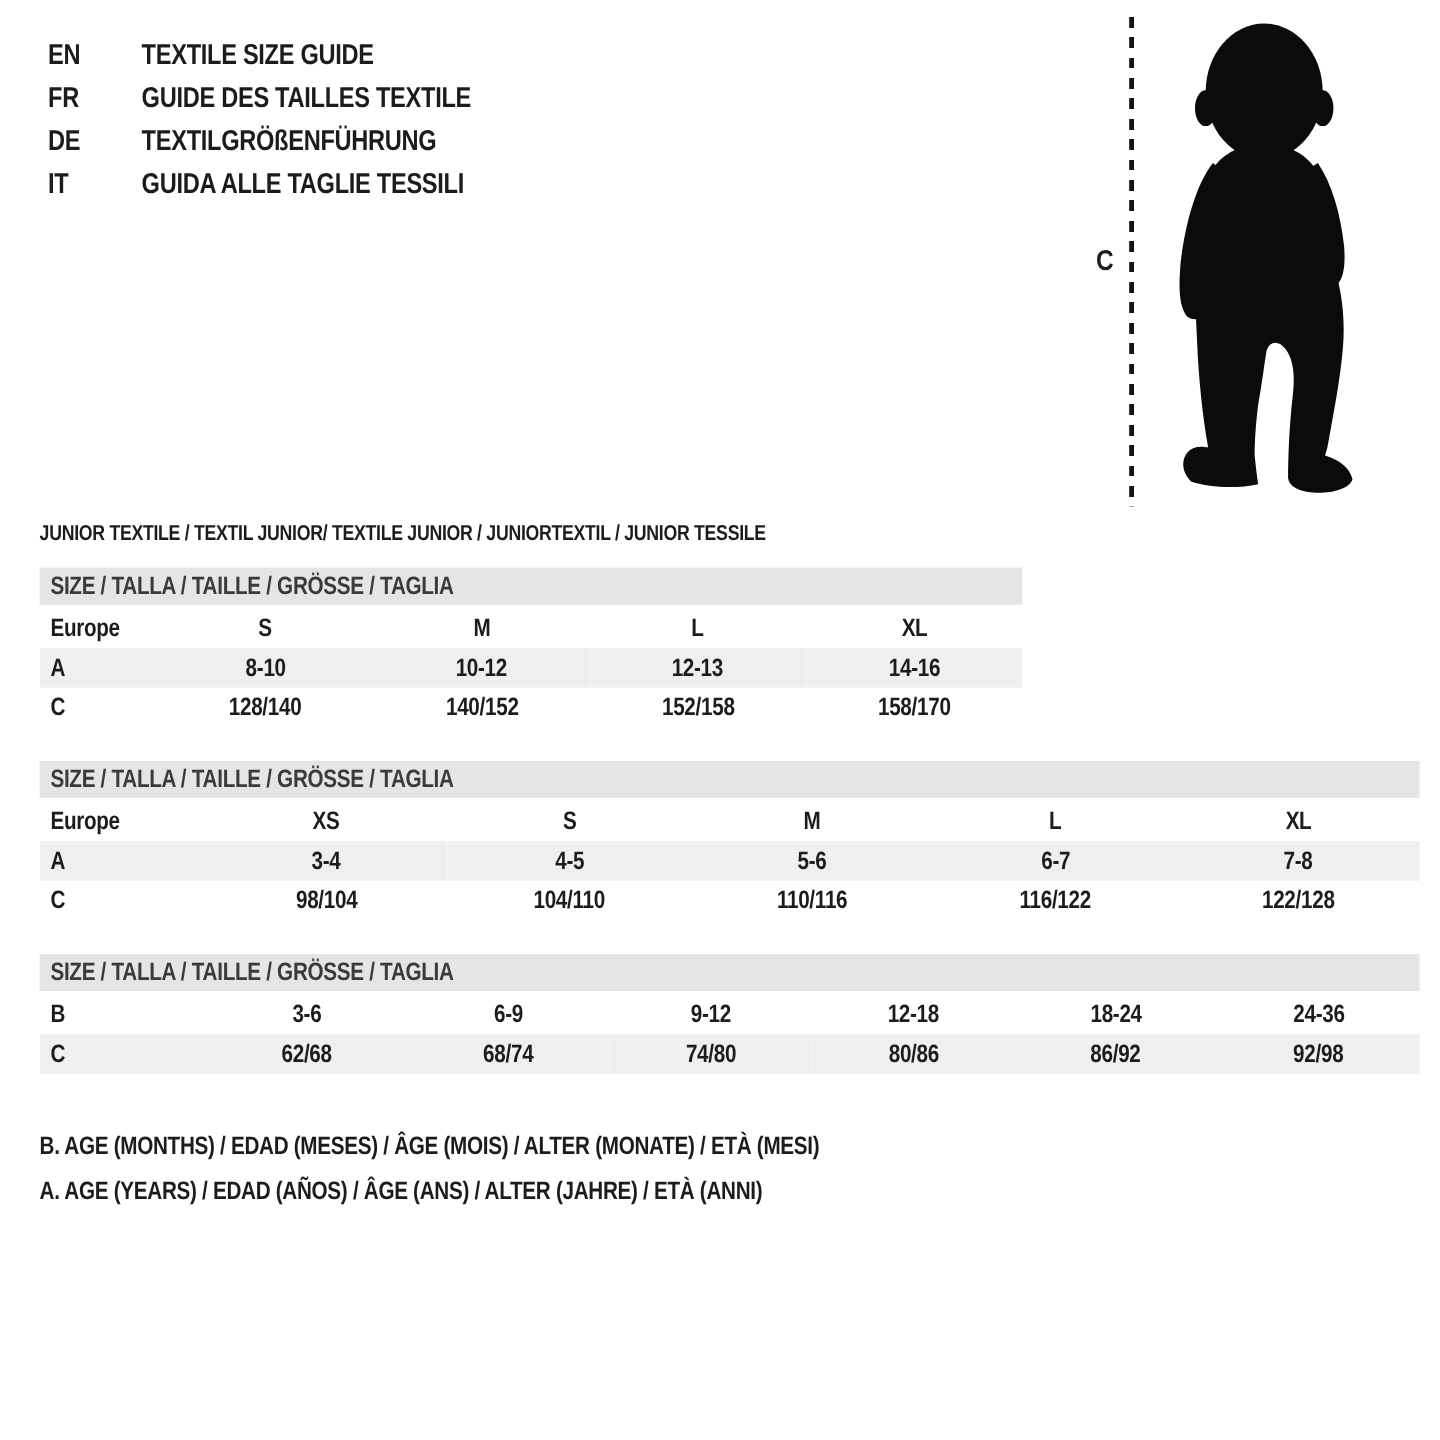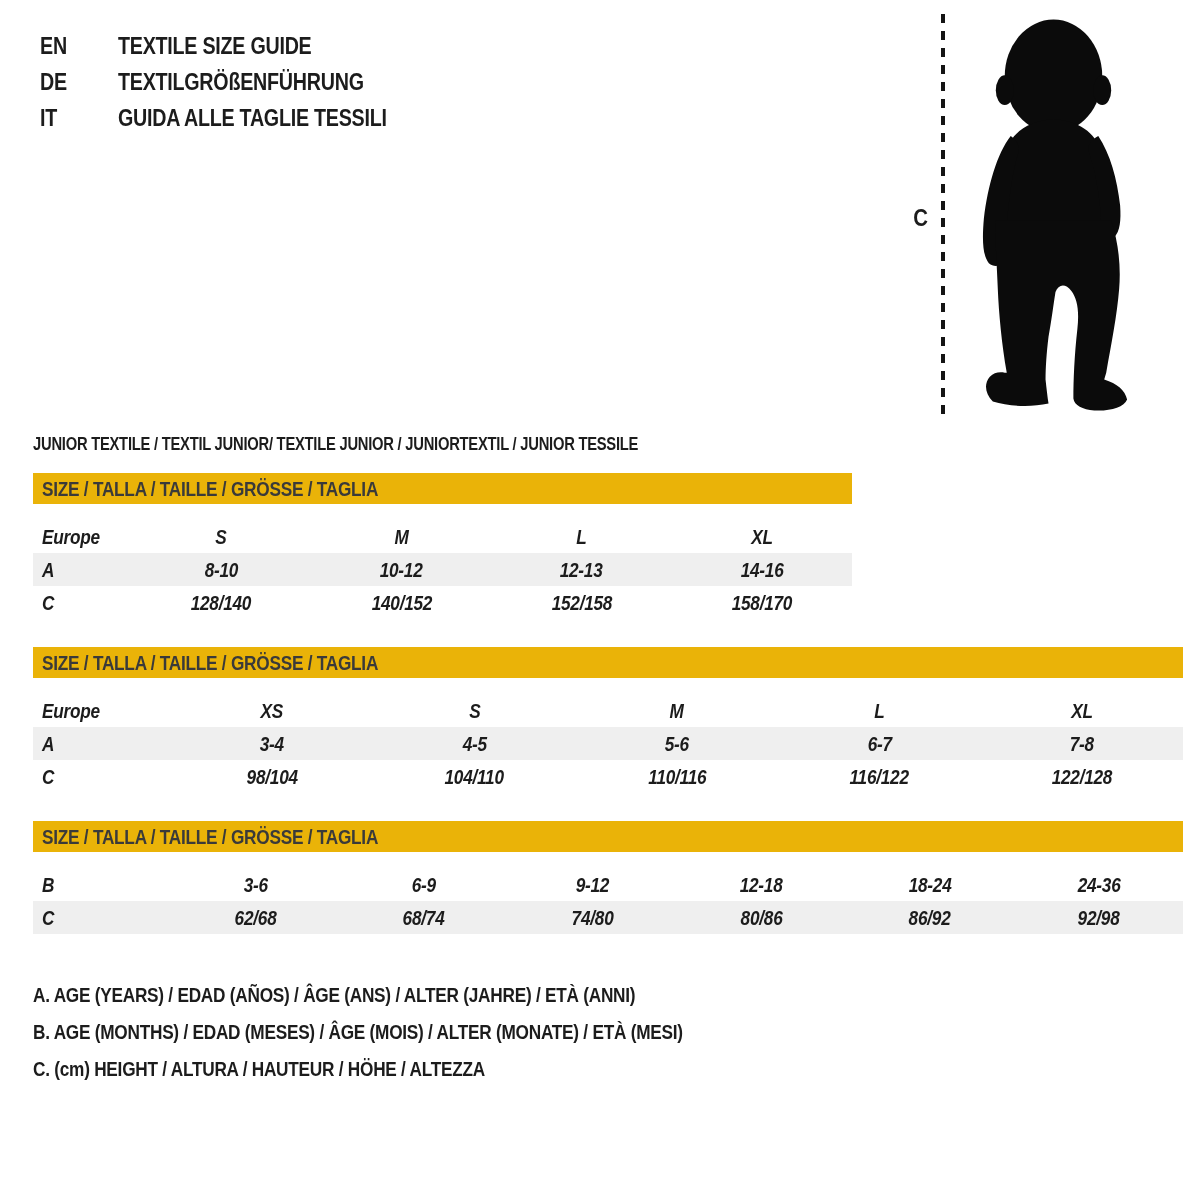--- a/index.html
+++ b/index.html
@@ -26,40 +26,44 @@
     background:repeating-linear-gradient(to bottom,#141414 0 9px,transparent 9px 17px);}
   .baby-svg{width:184px;height:404px;display:block;}
 
   
   .content{position:absolute;top:430px;left:33px;width:1150px;}
   .section{margin-top:28px;}
   .section:first-child{margin-top:0;}
   .section-title{font-size:18px;font-weight:bold;line-height:28px;}
   .tblbox{margin-top:15px;}
   .sec-junior .tblbox{width:71.2%;}
-  .size-bar{background:#eab308;height:31px;line-height:31px;padding-left:9px;
-    font-size:21px;font-weight:bold;color:#3a3a3a;margin-bottom:16px;}
-  table{border-collapse:collapse;table-layout:fixed;width:100%;font-style:italic;}
+  .size-bar{background:#e5e5e5;height:31px;line-height:31px;padding-left:9px;
+    font-size:21px;font-weight:bold;color:#3a3a3a;margin-bottom:3px;}
+  table{border-collapse:collapse;table-layout:fixed;width:100%;}
   td{height:33px;font-size:21px;font-weight:bold;text-align:center;padding:0;overflow:hidden;}
   td.lbl{text-align:left;padding-left:9px;}
   tr.shaded{background:#efefef;}
 
   
   .legend{margin-top:42px;}
   .legend-line{font-size:21px;font-weight:bold;line-height:37px;}
 </style>
 </head>
 <body>
 
 <div class="page">
 
   <div class="lang-list">
     <div class="lang-row">
       <span class="lang-code cond">EN</span>
       <span class="cond">TEXTILE SIZE GUIDE</span>
+    </div>
+    <div class="lang-row">
+      <span class="lang-code cond">FR</span>
+      <span class="cond">GUIDE DES TAILLES TEXTILE</span>
     </div>
     <div class="lang-row">
       <span class="lang-code cond">DE</span>
       <span class="cond">TEXTILGRÖßENFÜHRUNG</span>
     </div>
     <div class="lang-row">
       <span class="lang-code cond">IT</span>
       <span class="cond">GUIDA ALLE TAGLIE TESSILI</span>
     </div>
   </div>
@@ -211,24 +215,21 @@
                 <td><span class="cond-c">86/92</span></td>
                 <td><span class="cond-c">92/98</span></td>
               </tr>
             </tbody>
         </table>
       </div>
     </div>
 
     <div class="legend">
       <div class="legend-line">
+        <span class="cond">B. AGE (MONTHS) / EDAD (MESES) / ÂGE (MOIS) / ALTER (MONATE) / ETÀ (MESI)</span>
+      </div>
+      <div class="legend-line">
         <span class="cond">A. AGE (YEARS) / EDAD (AÑOS) / ÂGE (ANS) / ALTER (JAHRE) / ETÀ (ANNI)</span>
-      </div>
-      <div class="legend-line">
-        <span class="cond">B. AGE (MONTHS) / EDAD (MESES) / ÂGE (MOIS) / ALTER (MONATE) / ETÀ (MESI)</span>
-      </div>
-      <div class="legend-line">
-        <span class="cond">C. (cm) HEIGHT / ALTURA / HAUTEUR / HÖHE / ALTEZZA</span>
       </div>
     </div>
 
   </div>
 </div>
 
 </body></html>

